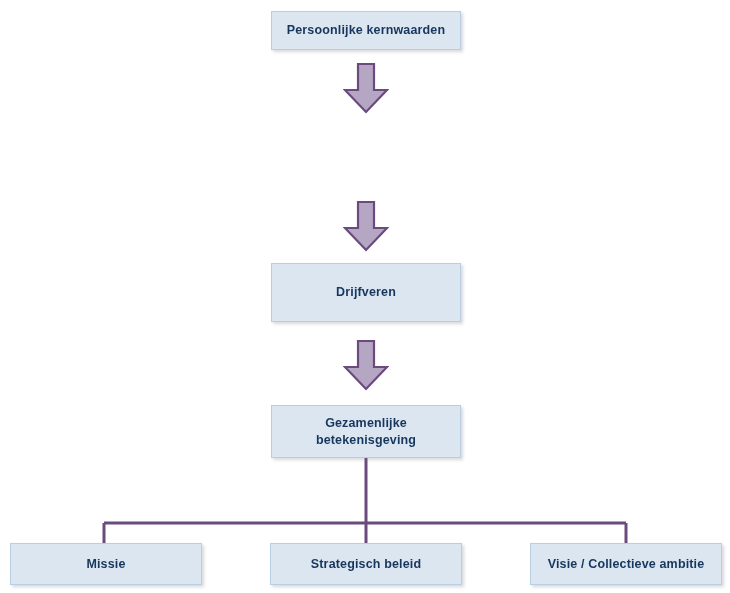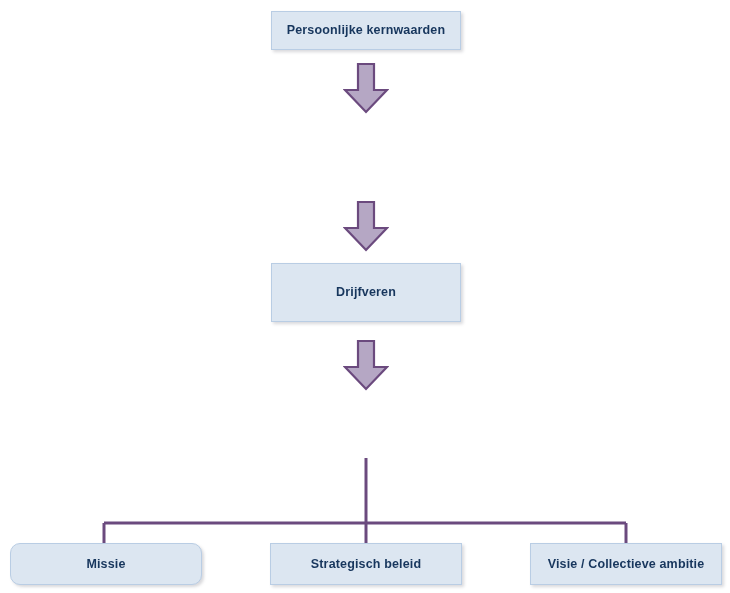--- a/index.html
+++ b/index.html
@@ -56,21 +56,21 @@
     letter-spacing: 0.15px;
     white-space: pre-line;
   }
 
   
   #box-persoonlijke-kernwaarden { left: 271px; top: 11px;  width: 190px; height: 39px; }
   #box-kernwaarden-organisatie   { left: 271px; top: 126px; width: 190px; height: 58px; }
   #box-drijfveren                { left: 271px; top: 263px; width: 190px; height: 59px; }
   #box-gezamenlijke-betekenis    { left: 271px; top: 405px; width: 190px; height: 53px; }
 
-  #box-missie           { left: 10px;  top: 543px; width: 192px; height: 42px; border-radius: 10px; }
+  #box-missie           { left: 10px;  top: 543px; width: 192px; height: 42px; }
   #box-strategisch      { left: 270px; top: 543px; width: 192px; height: 42px; }
   #box-visie            { left: 530px; top: 543px; width: 192px; height: 42px; }
 
   
   .down-arrow {
     position: absolute;
     z-index: 2;
     width: 46px;
     height: 52px;
   }
@@ -112,20 +112,24 @@
   <div class="node-box" id="box-drijfveren">
     <span class="node-label">Drijfveren</span>
   </div>
 
   <div class="down-arrow" id="arrow-3">
     <svg viewBox="0 0 46 52" width="46" height="52" xmlns="http://www.w3.org/2000/svg">
       <polygon points="15,2 31,2 31,28 44,28 23,50 2,28 15,28" fill="#b5a7c4" stroke="#6b4a7e" stroke-width="2.2" stroke-linejoin="miter"></polygon>
     </svg>
   </div>
 
+  <div class="node-box" id="box-gezamenlijke-betekenis">
+    <span class="node-label">Gezamenlijke
+betekenisgeving</span>
+  </div>
 
   <div class="node-box" id="box-missie">
     <span class="node-label">Missie</span>
   </div>
 
   <div class="node-box" id="box-visie">
     <span class="node-label">Visie / Collectieve ambitie</span>
   </div>
 
   <div class="node-box" id="box-strategisch">

